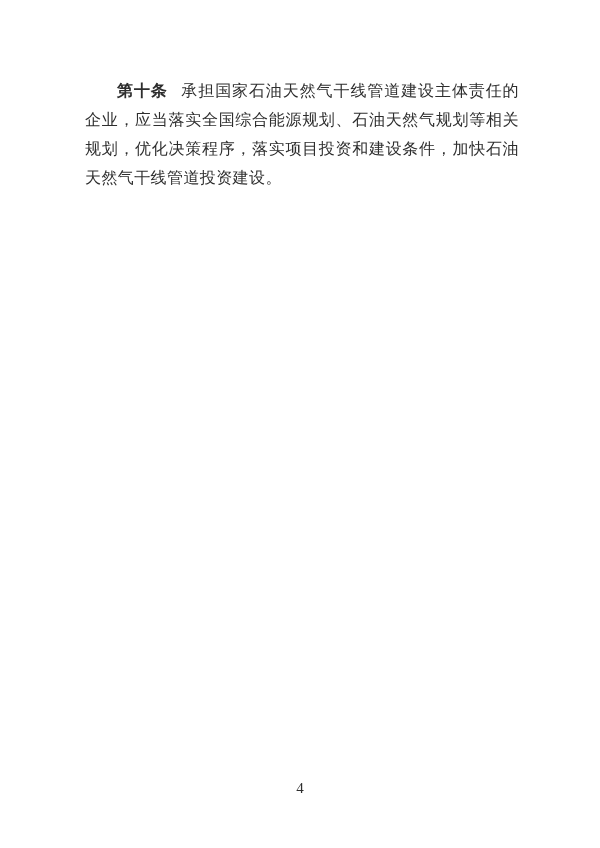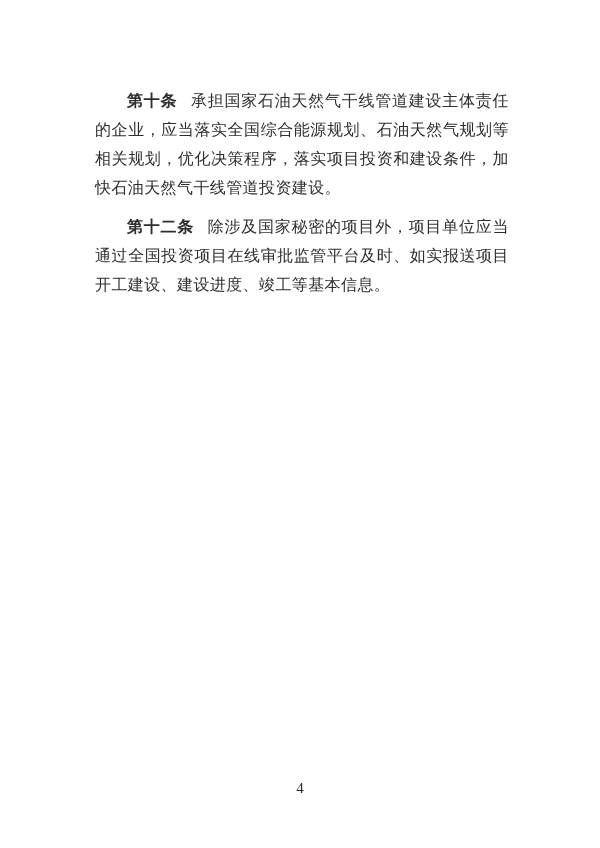--- a/index.html
+++ b/index.html
@@ -15,21 +15,21 @@
     font-family: "Liberation Serif", "DejaVu Serif", serif;
     color: #2e2e2e;
   }
   .document-page {
     position: absolute;
     left: 85px;
     top: 76px;
     width: 434px;
   }
   .para {
-    margin: 10px;
+    margin: 0;
     font-size: 16px;
     line-height: 29px;
     text-align: justify;
     text-justify: inter-ideograph;
     text-indent: 2em;
     letter-spacing: 0.4px;
     word-break: break-all;
   }
   .article-no {
     font-weight: bold;
@@ -43,16 +43,15 @@
     text-align: center;
     font-size: 15px;
     color: #2e2e2e;
   }
 </style>
 </head>
 <body>
 
 <div class="document-page" id="paragraphs">
     <p class="para"><b class="article-no">第十条</b><span>承担国家石油天然气干线管道建设主体责任的企业，应当落实全国综合能源规划、石油天然气规划等相关规划，优化决策程序，落实项目投资和建设条件，加快石油天然气干线管道投资建设。</span></p>
-    <p class="para"><b class="article-no">第十二条</b><span>除涉及国家秘密的项目外，项目单位应当通过全国投资项目在线审批监管平台及时、如实报送项目开工建设、建设进度、竣工等基本信息。</span></p>
   </div>
 
 <div class="page-number">4</div>
 
 </body></html>

